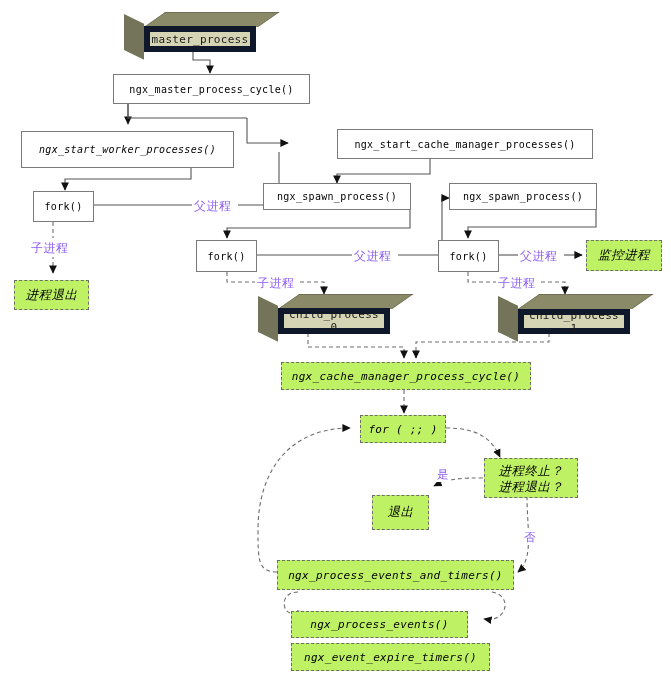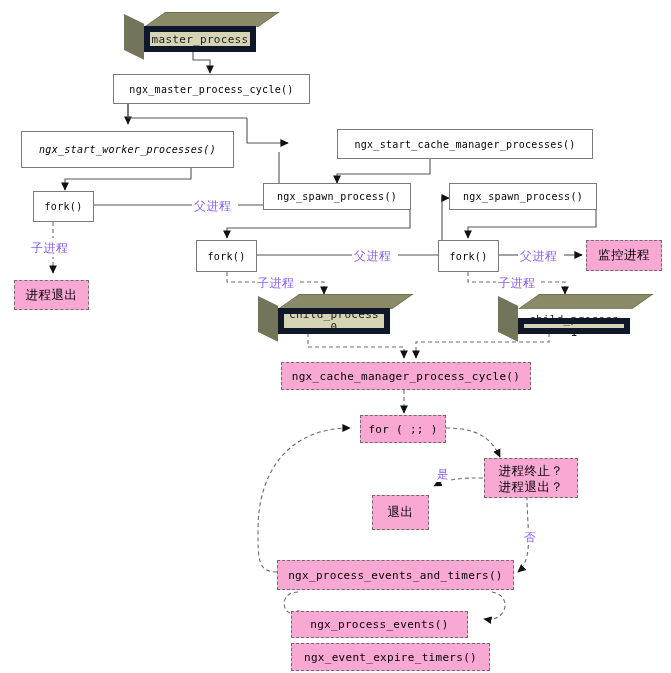--- a/index.html
+++ b/index.html
@@ -37,24 +37,25 @@
   }
   .solid-box {
     border: 1px solid #7a7a7a;
     background: #ffffff;
     font-family: "DejaVu Sans Mono", monospace;
     font-size: 10px;
     letter-spacing: 0.3px;
   }
   .dash-box {
     border: 1px dashed #6d6d6d;
-    background: #f9a8d4;
+    background: #bef264;
     font-family: "DejaVu Sans Mono", monospace;
     font-size: 11px;
     letter-spacing: 0.3px;
+    font-style: italic;
   }
   .cn {
     font-family: "DejaVu Sans", sans-serif;
     font-size: 12.5px;
     letter-spacing: 0.5px;
   }
   .cn2 {
     font-family: "DejaVu Sans", sans-serif;
     font-size: 12.5px;
     line-height: 16px;
@@ -187,21 +188,21 @@
 
   <div class="cube" style="left:258px; top:294px; width:132px; height:40px;">
     <div class="face-side" style="left:0px; top:2px; width:20px; height:36px; transform:skewY(26deg); transform-origin: top left;"></div>
     <div class="face-top" style="left:20px; top:0px; width:112px; height:14px; transform: skewX(-55deg); transform-origin: bottom left;"></div>
     <div class="face-front" style="left:20px; width:112px; height:26px;">child_process 0</div>
   </div>
 
   <div class="cube" style="left:498px; top:294px; width:132px; height:40px;">
     <div class="face-side" style="left:0px; top:2px; width:20px; height:36px; transform:skewY(26deg); transform-origin: top left;"></div>
     <div class="face-top" style="left:20px; top:0px; width:112px; height:14px; transform: skewX(-55deg); transform-origin: bottom left;"></div>
-    <div class="face-front" style="left:20px; width:112px; height:16px;">child_process 1</div>
+    <div class="face-front" style="left:20px; width:112px; height:25px;">child_process 1</div>
   </div>
 
   <div class="node solid-box" style="left:113px; top:74px; width:197px; height:30px;">ngx_master_process_cycle()</div>
 
   <div class="node solid-box" style="left:21px; top:131px; width:213px; height:37px;font-style:italic;">ngx_start_worker_processes()</div>
 
   <div class="node solid-box" style="left:293px; top:129px; width:256px; height:30px;margin-left:44px;">ngx_start_cache_manager_processes()</div>
 
   <div class="node solid-box" style="left:263px; top:183px; width:148px; height:27px;">ngx_spawn_process()</div>
 

